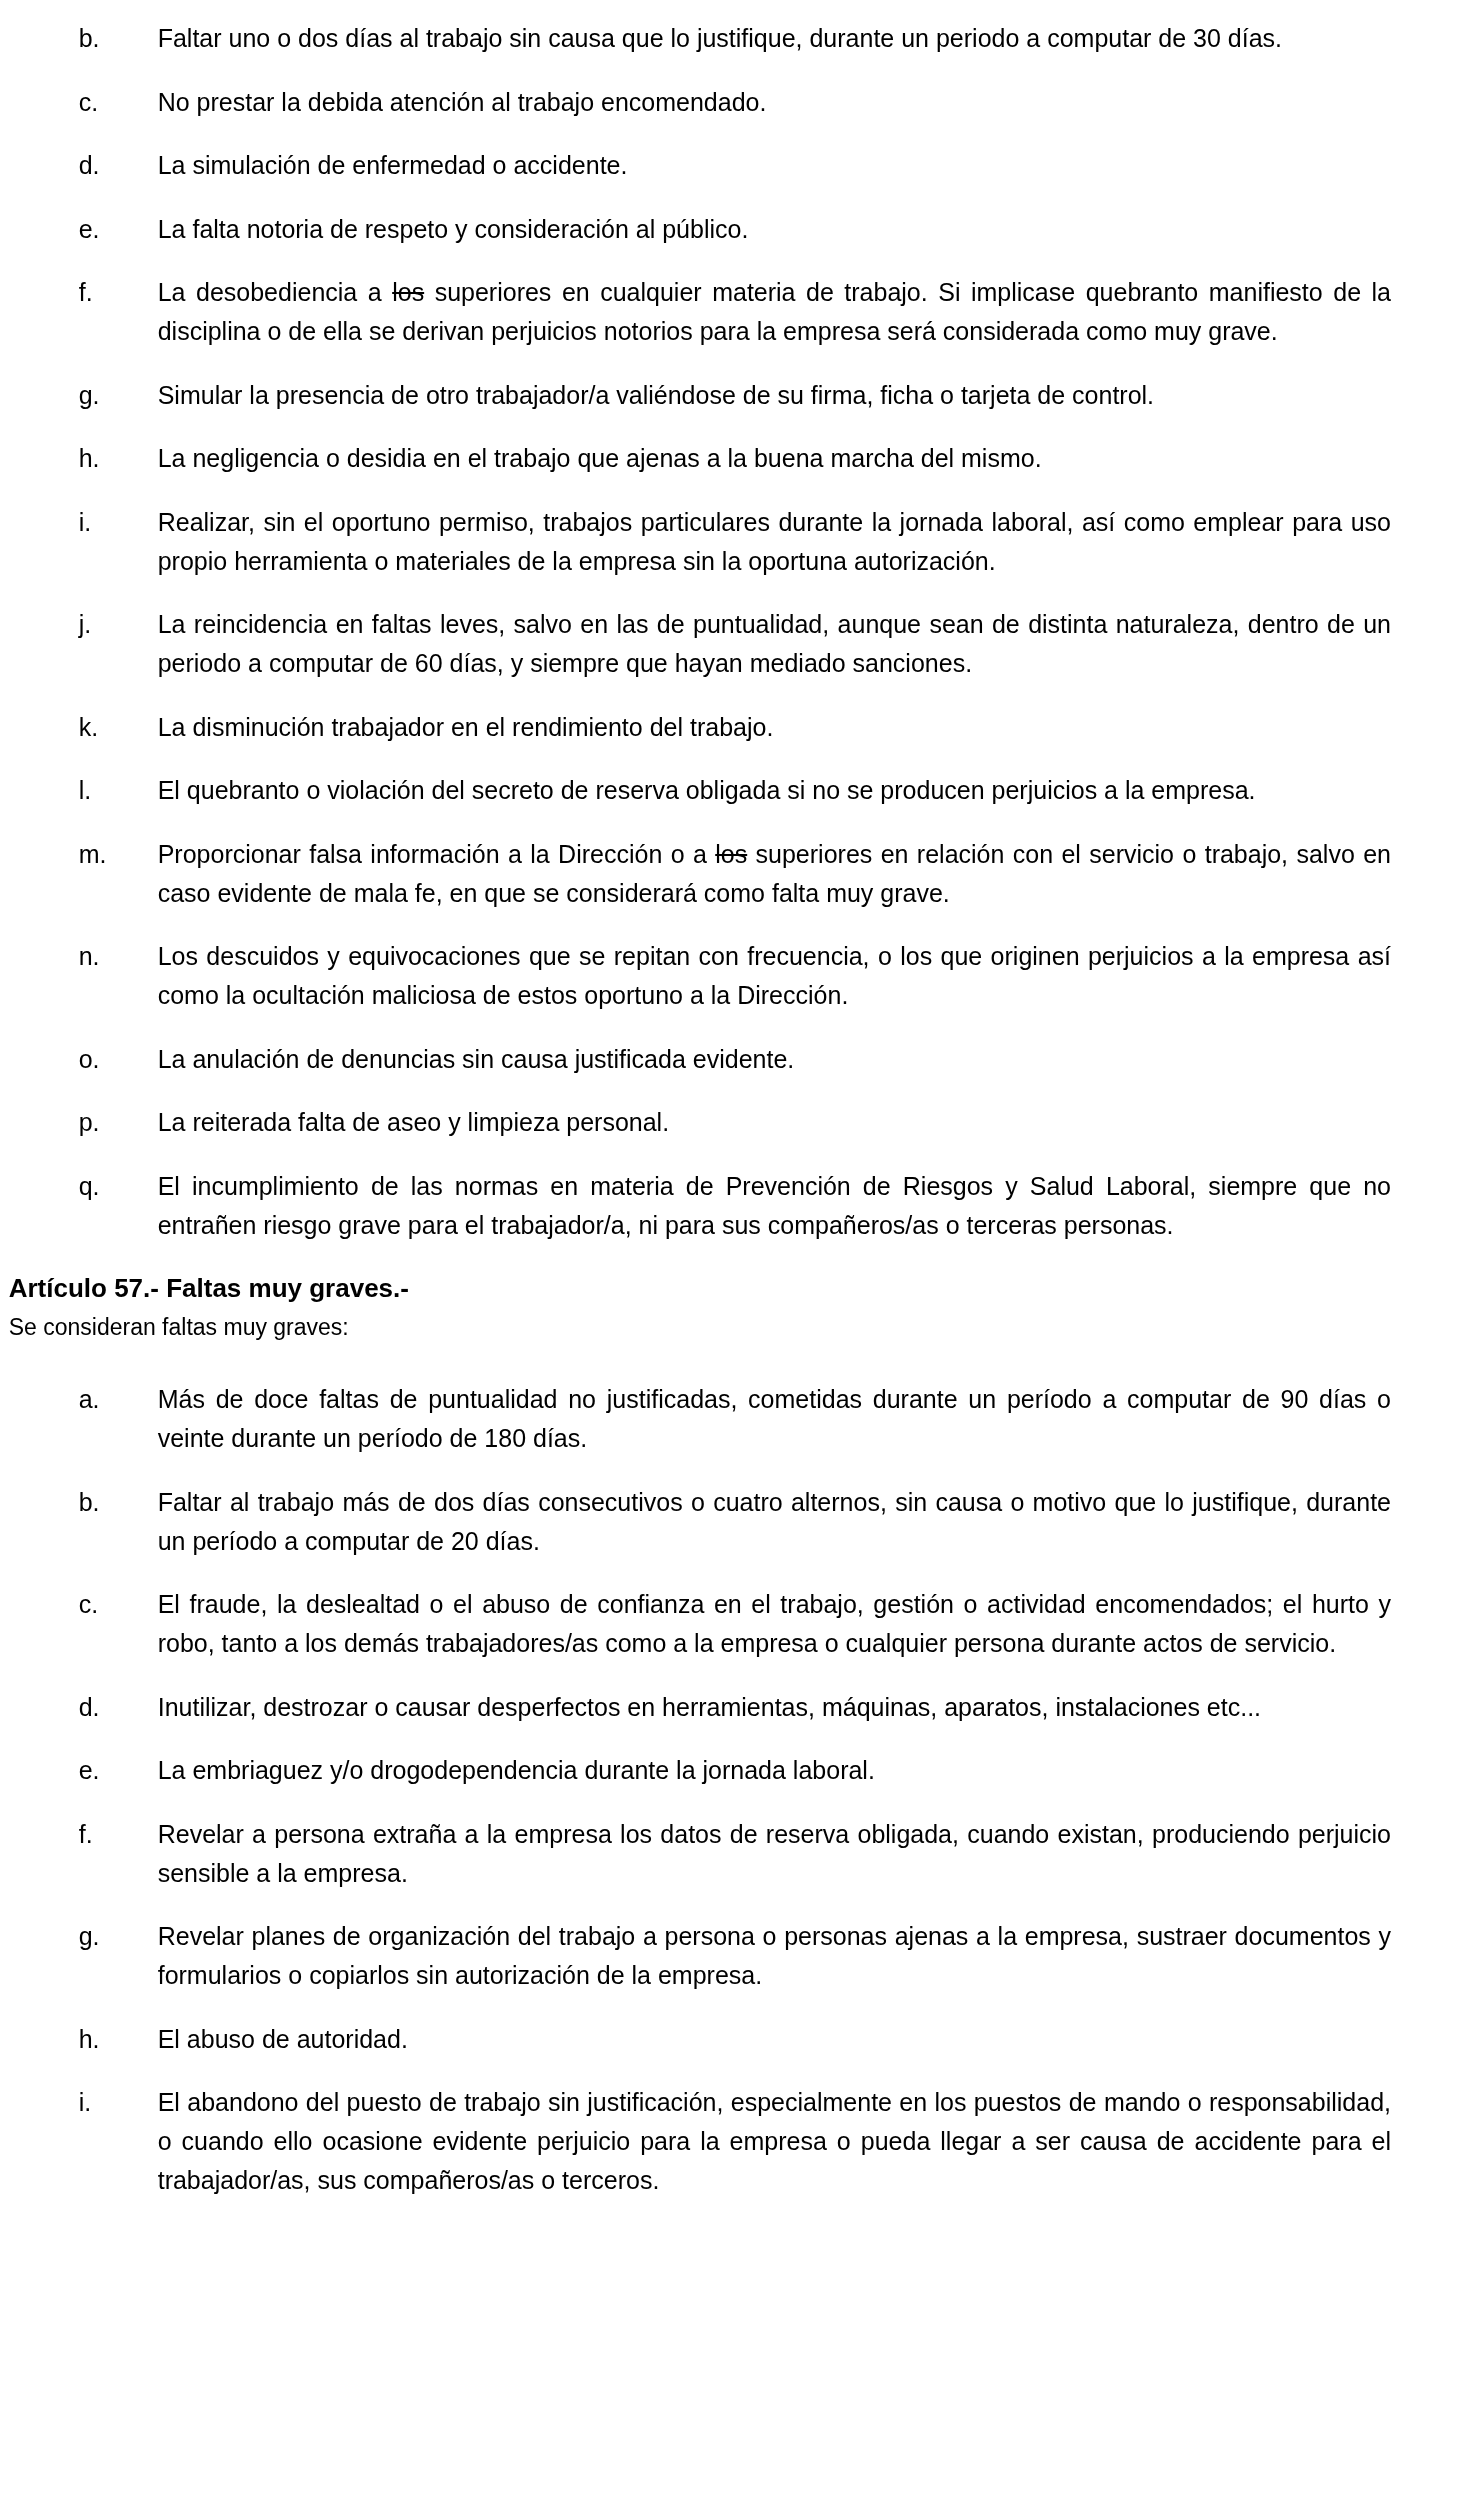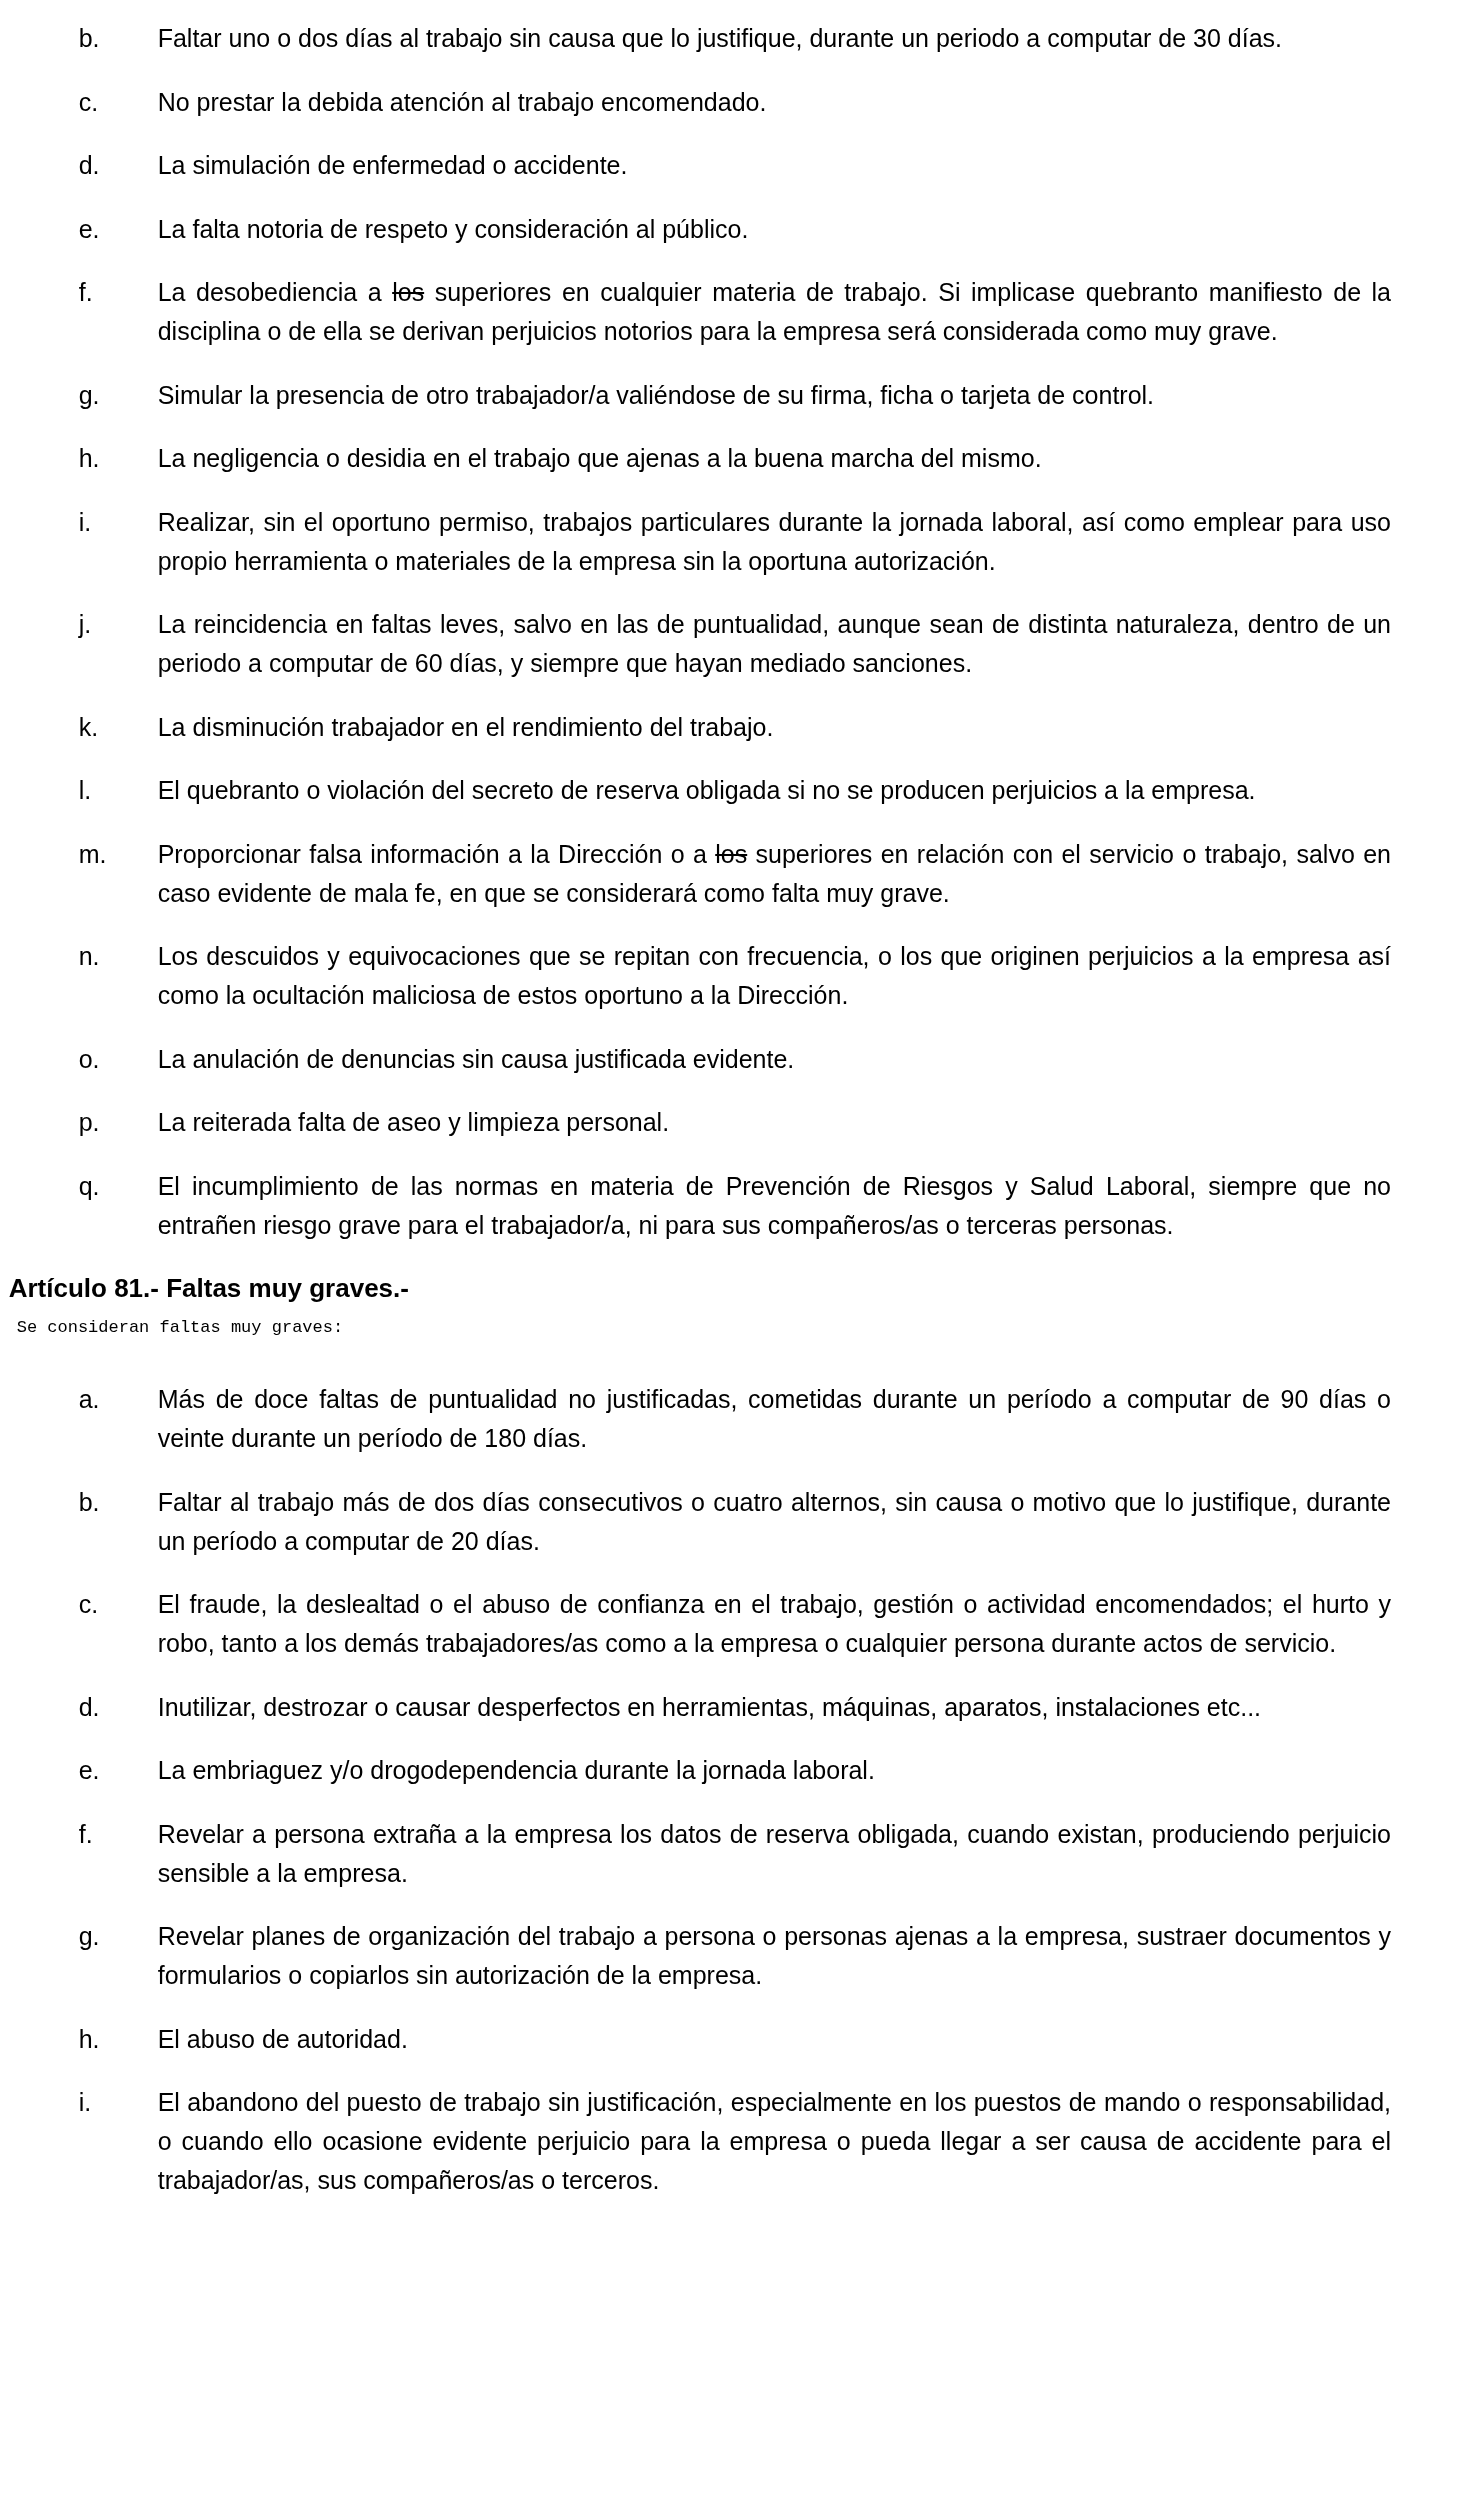--- a/index.html
+++ b/index.html
@@ -45,24 +45,23 @@
   .text s {
     text-decoration: line-through;
   }
   .article-heading {
     margin: 7px 0 0 0;
     font-size: 26px;
     line-height: 39px;
     font-weight: bold;
   }
   .article-intro {
-    margin: 0 0 0 8px;
-    font-size: 17px;
+    margin: 0 0 0 0;
+    font-size: 23px;
     line-height: 39px;
-    font-family: Liberation Mono, monospace;
   }
   .second-list {
     margin-top: 33px;
   }
 </style>
 </head>
 <body>
 
 <div class="page">
 
@@ -129,21 +128,21 @@
           <span class="text">La reiterada falta de aseo y limpieza personal.</span>
         </div>
         <div class="item">
           <span class="marker">q.</span>
           <span class="text">El incumplimiento de las normas en materia de Prevención de Riesgos y Salud Laboral, siempre que no entrañen riesgo grave para el trabajador/a, ni para sus compañeros/as o terceras personas.</span>
         </div>
       </div>
   </section>
 
   <section>
-    <h2 class="article-heading">Artículo 81.- Faltas muy graves.-</h2>
+    <h2 class="article-heading">Artículo 57.- Faltas muy graves.-</h2>
     <p class="article-intro">Se consideran faltas muy graves:</p>
     <div class="list second-list" id="faltas-muy-graves-list">
         <div class="item">
           <span class="marker">a.</span>
           <span class="text">Más de doce faltas de puntualidad no justificadas, cometidas durante un período a computar de 90 días o veinte durante un período de 180 días.</span>
         </div>
         <div class="item">
           <span class="marker">b.</span>
           <span class="text">Faltar al trabajo más de dos días consecutivos o cuatro alternos, sin causa o motivo que lo justifique, durante un período a computar de 20 días.</span>
         </div>

